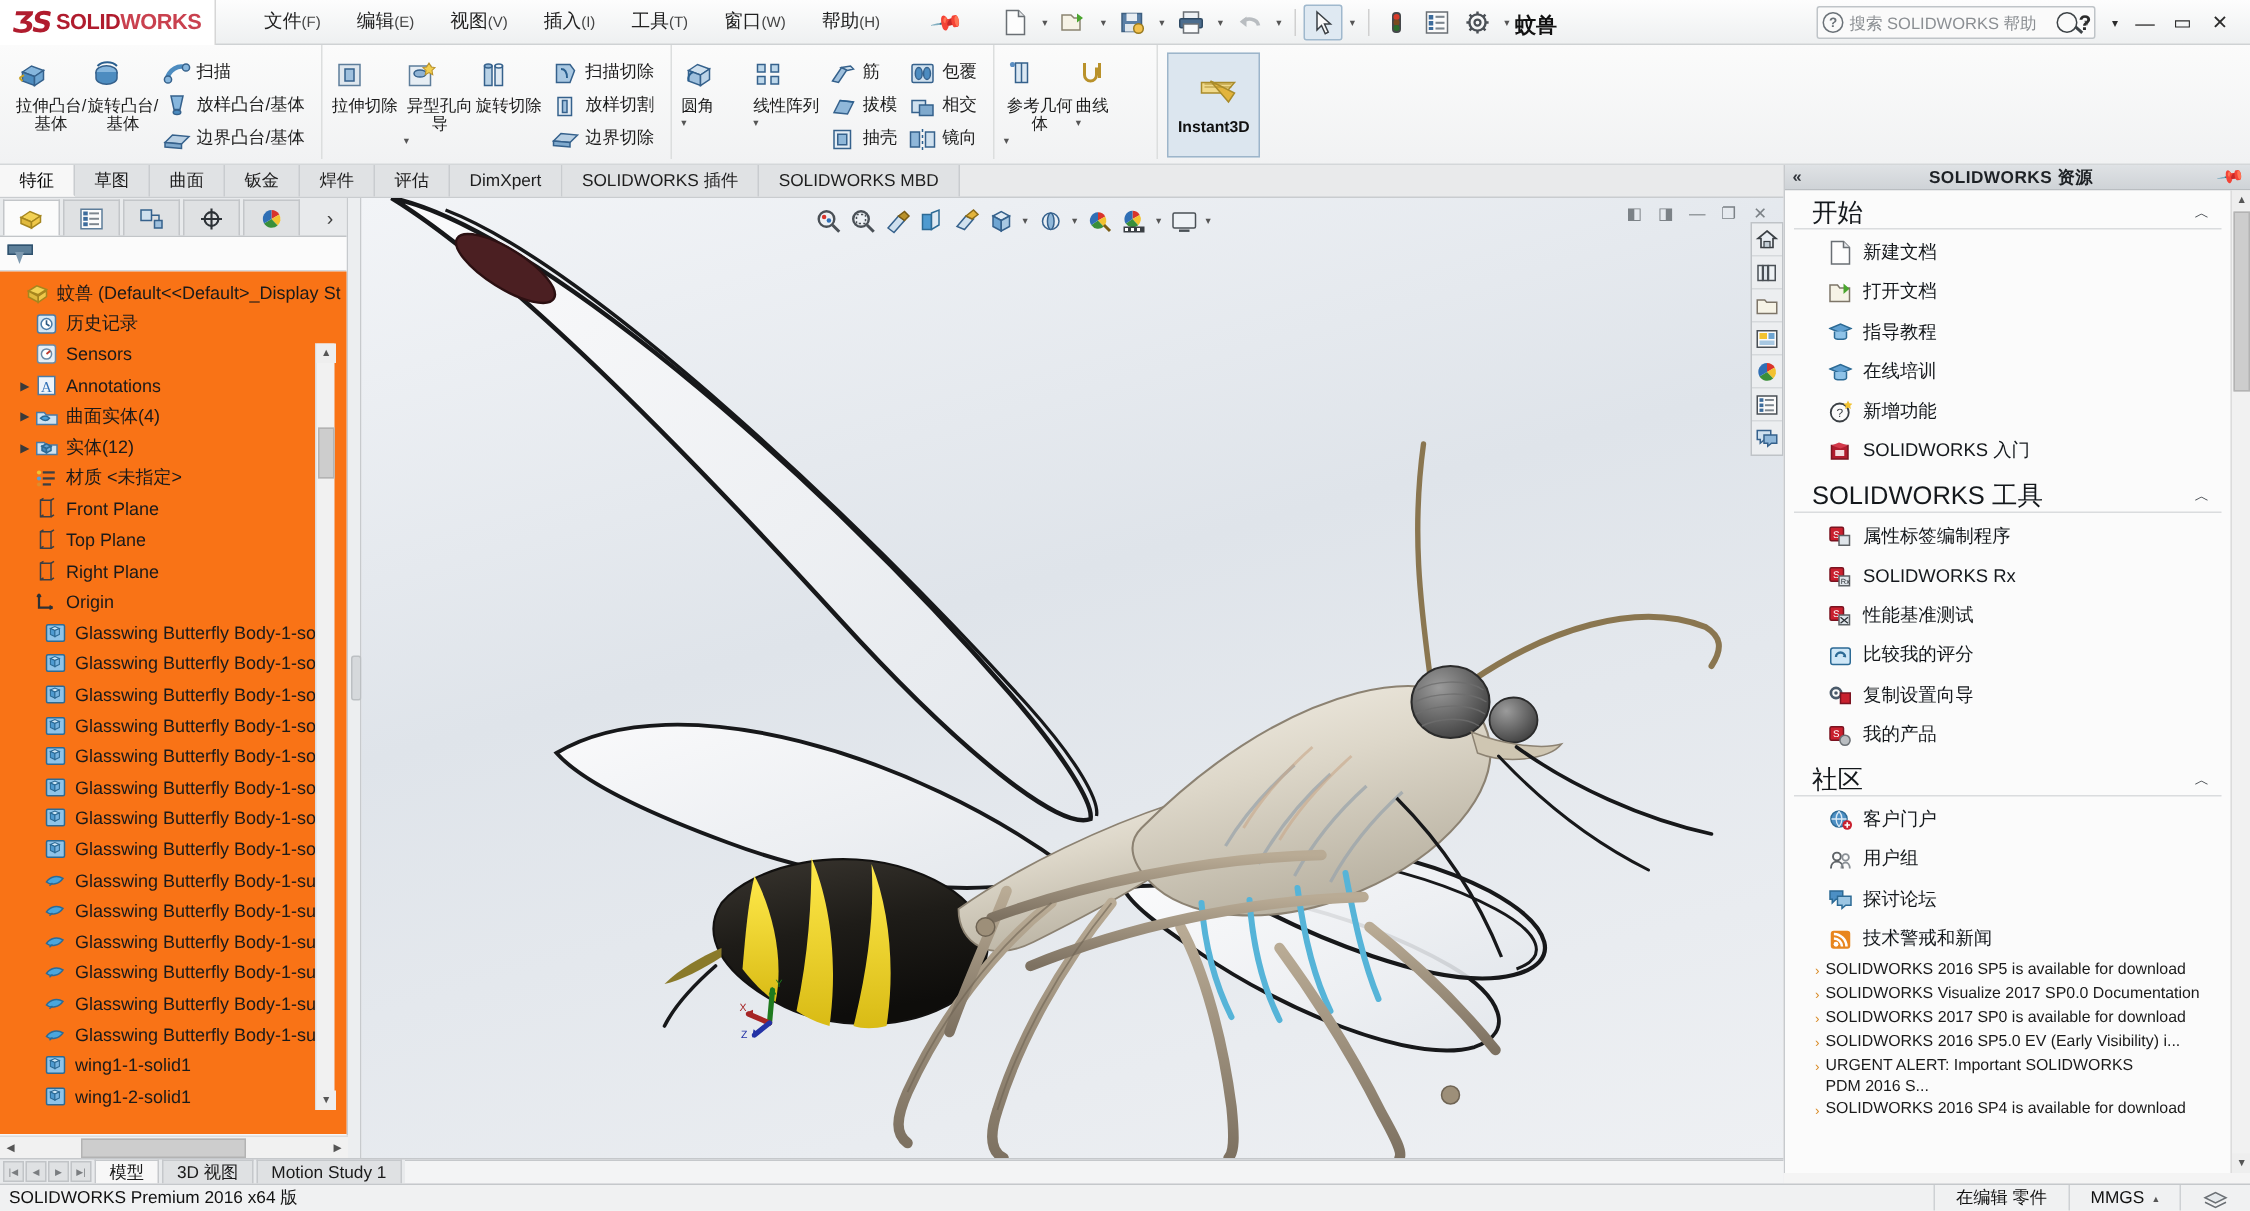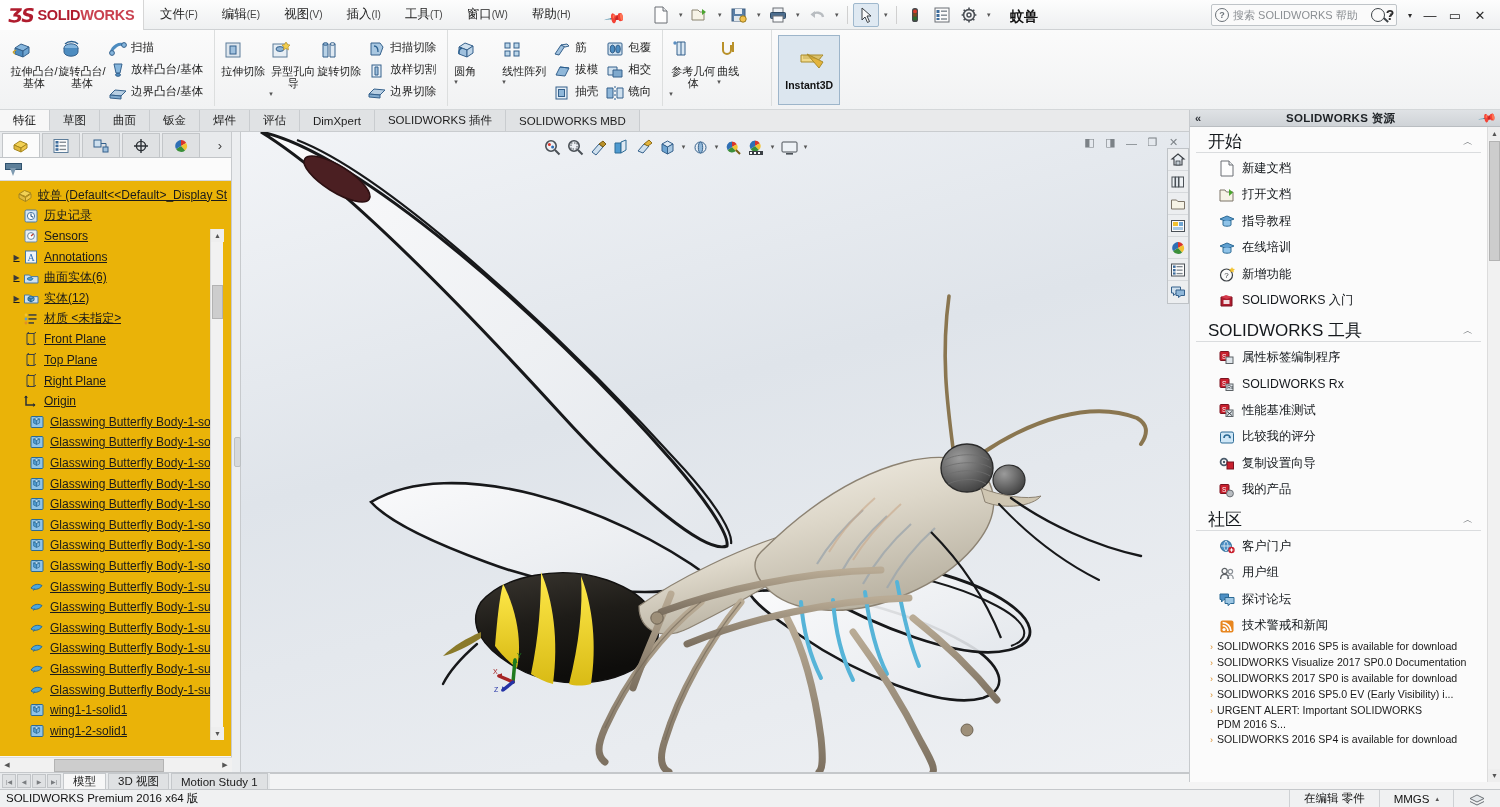--- a/index.html
+++ b/index.html
@@ -23,21 +23,21 @@
     width:144px; height:30px; background:#fff;
     border-right:1px solid #d6d6d6;
     display:flex; align-items:center; gap:4px; padding-left:8px;
   }
   .ds-mark{ font-size:19px; font-weight:bold; color:#b01c2e; letter-spacing:-1.5px;
             font-family:"DejaVu Sans",sans-serif; transform:skewX(-10deg); }
   .sw-name{ font-size:14.5px; font-weight:bold; color:#b01c2e; letter-spacing:-0.3px; }
   .sw-name i{ font-style:normal; color:#b01c2e; }
   .sw-name .lt{ color:#c9414f; font-weight:bold; }
 
-  .menu{ display:flex; align-items:flex-end; margin-left:14px; gap:20px; }
+  .menu{ display:flex; align-items:center; margin-left:30px; gap:20px; }
   .menu-item{ font-size:12.5px; color:#222; cursor:default; padding:3px 2px; white-space:nowrap; }
   .menu-item .mn{ font-size:10px; color:#444; }
   .pin-icon{ margin-left:14px; color:#2f7fc0; font-size:14px; transform:rotate(35deg); display:inline-block; }
 
   .qat{ display:flex; align-items:center; margin-left:24px; gap:1px; }
   .qbtn{ width:26px; height:24px; display:flex; align-items:center; justify-content:center;
          border:1px solid transparent; border-radius:2px; }
   .qcaret{ width:11px; height:24px; display:flex; align-items:center; justify-content:center;
            font-size:7px; color:#555; }
   .qsep{ width:1px; height:18px; background:#d0d0d0; margin:0 4px; }
@@ -119,21 +119,21 @@
             justify-content:center; color:#3d3d3d; font-size:13px; }
   .filterbar{ height:23px; background:#fbfbfb; border-bottom:1px solid #d7d9db;
               display:flex; align-items:center; padding-left:5px; gap:5px;}
   .funnel{ width:15px;height:14px; position:relative; }
   .funnel::before{content:"";position:absolute;top:1px;left:0;width:15px;height:5px;
       background:#5d7f99; border:1px solid #30526e;}
   .funnel::after{content:"";position:absolute;top:6px;left:4.5px;width:0;height:0;
       border-left:3px solid transparent;border-right:3px solid transparent;border-top:8px solid #7e9ab0;}
   .filter-input{ flex:1; height:17px; border:none; background:transparent; font-size:11px; outline:none;}
 
-  .treewrap{ position:relative; height:calc(100% - 49px - 16px); overflow:hidden; background:#eab308;text-decoration:underline; }
+  .treewrap{ position:relative; height:calc(100% - 49px - 16px); overflow:hidden; background:#f97316; }
   .treelist{ padding:4px 0 0 2px; }
   .trow{ display:flex; align-items:center; height:20.6px; padding-left:2px; white-space:nowrap;
          font-size:12px; color:#1a1a1a; cursor:default; }
   .trow .arrow{ width:13px; font-size:8px; color:#3a3a3a; text-align:center; }
   .trow .tic{ width:17px; height:16px; margin-right:4px; flex:0 0 17px; }
   .trow .tlbl{ overflow:hidden; text-overflow:clip; }
   .indent1{ padding-left:8px; }
   .indent2{ padding-left:14px; }
 
   .tree-vscroll{
@@ -727,21 +727,21 @@
         </div>
 
         <div class="trow indent1">
           <span class="arrow">▶</span>
           <span class="tic">
             <svg width="17" height="16" viewBox="0 0 17 16">
                 <path d="M1.5 5h5l1.4 1.6h7.1V13H1.5z" fill="#cfe2f1" stroke="#4a7ba6"></path>
                 <path d="M4 8.8c2-2 4.4-2 6 0-1.6 2-4 2-6 0z" fill="#4aa0d8" stroke="#2c6a95"></path>
               </svg>
           </span>
-          <span class="tlbl">曲面实体(6)</span>
+          <span class="tlbl">曲面实体(4)</span>
         </div>
 
         <div class="trow indent1">
           <span class="arrow">▶</span>
           <span class="tic">
             <svg width="17" height="16" viewBox="0 0 17 16">
                 <path d="M1.5 5h5l1.4 1.6h7.1V13H1.5z" fill="#cfe2f1" stroke="#4a7ba6"></path>
                 <path d="M5 7.5l3-1.6 3 1.6-3 1.6z" fill="#5f9fd0" stroke="#2c6a95"></path>
                 <path d="M5 7.5v2.8l3 1.6V9.1z" fill="#4186bb" stroke="#2c6a95"></path>
                 <path d="M8 9.1l3-1.6v2.8l-3 1.6z" fill="#74b0dc" stroke="#2c6a95"></path>

